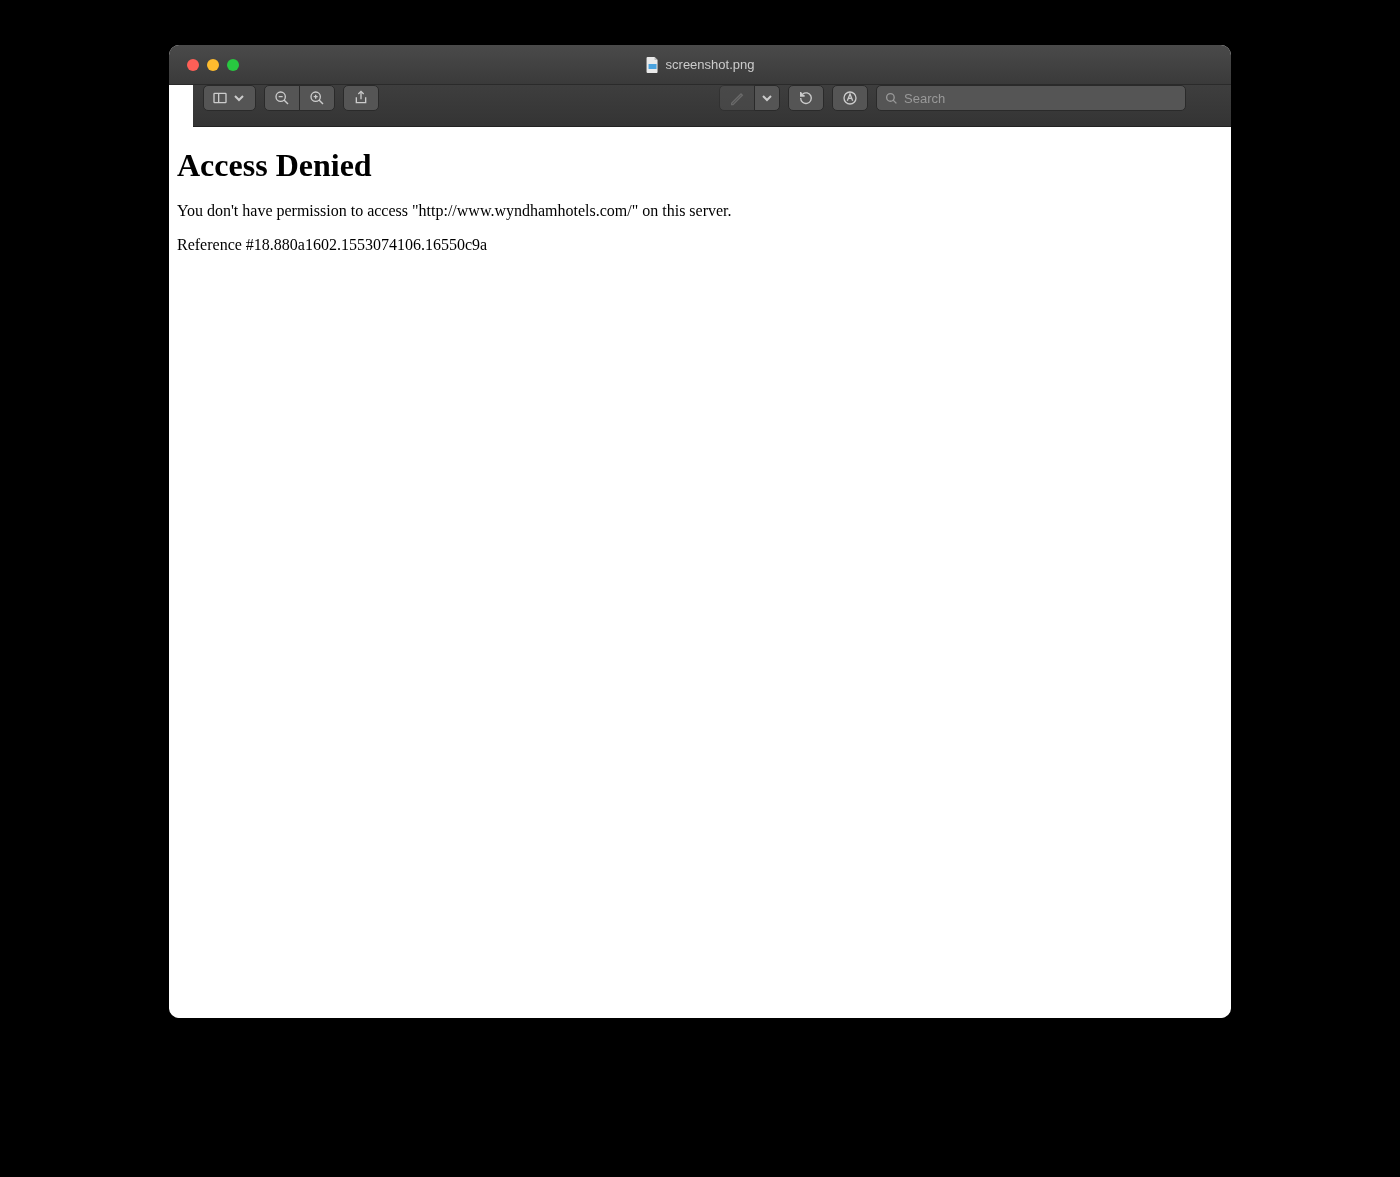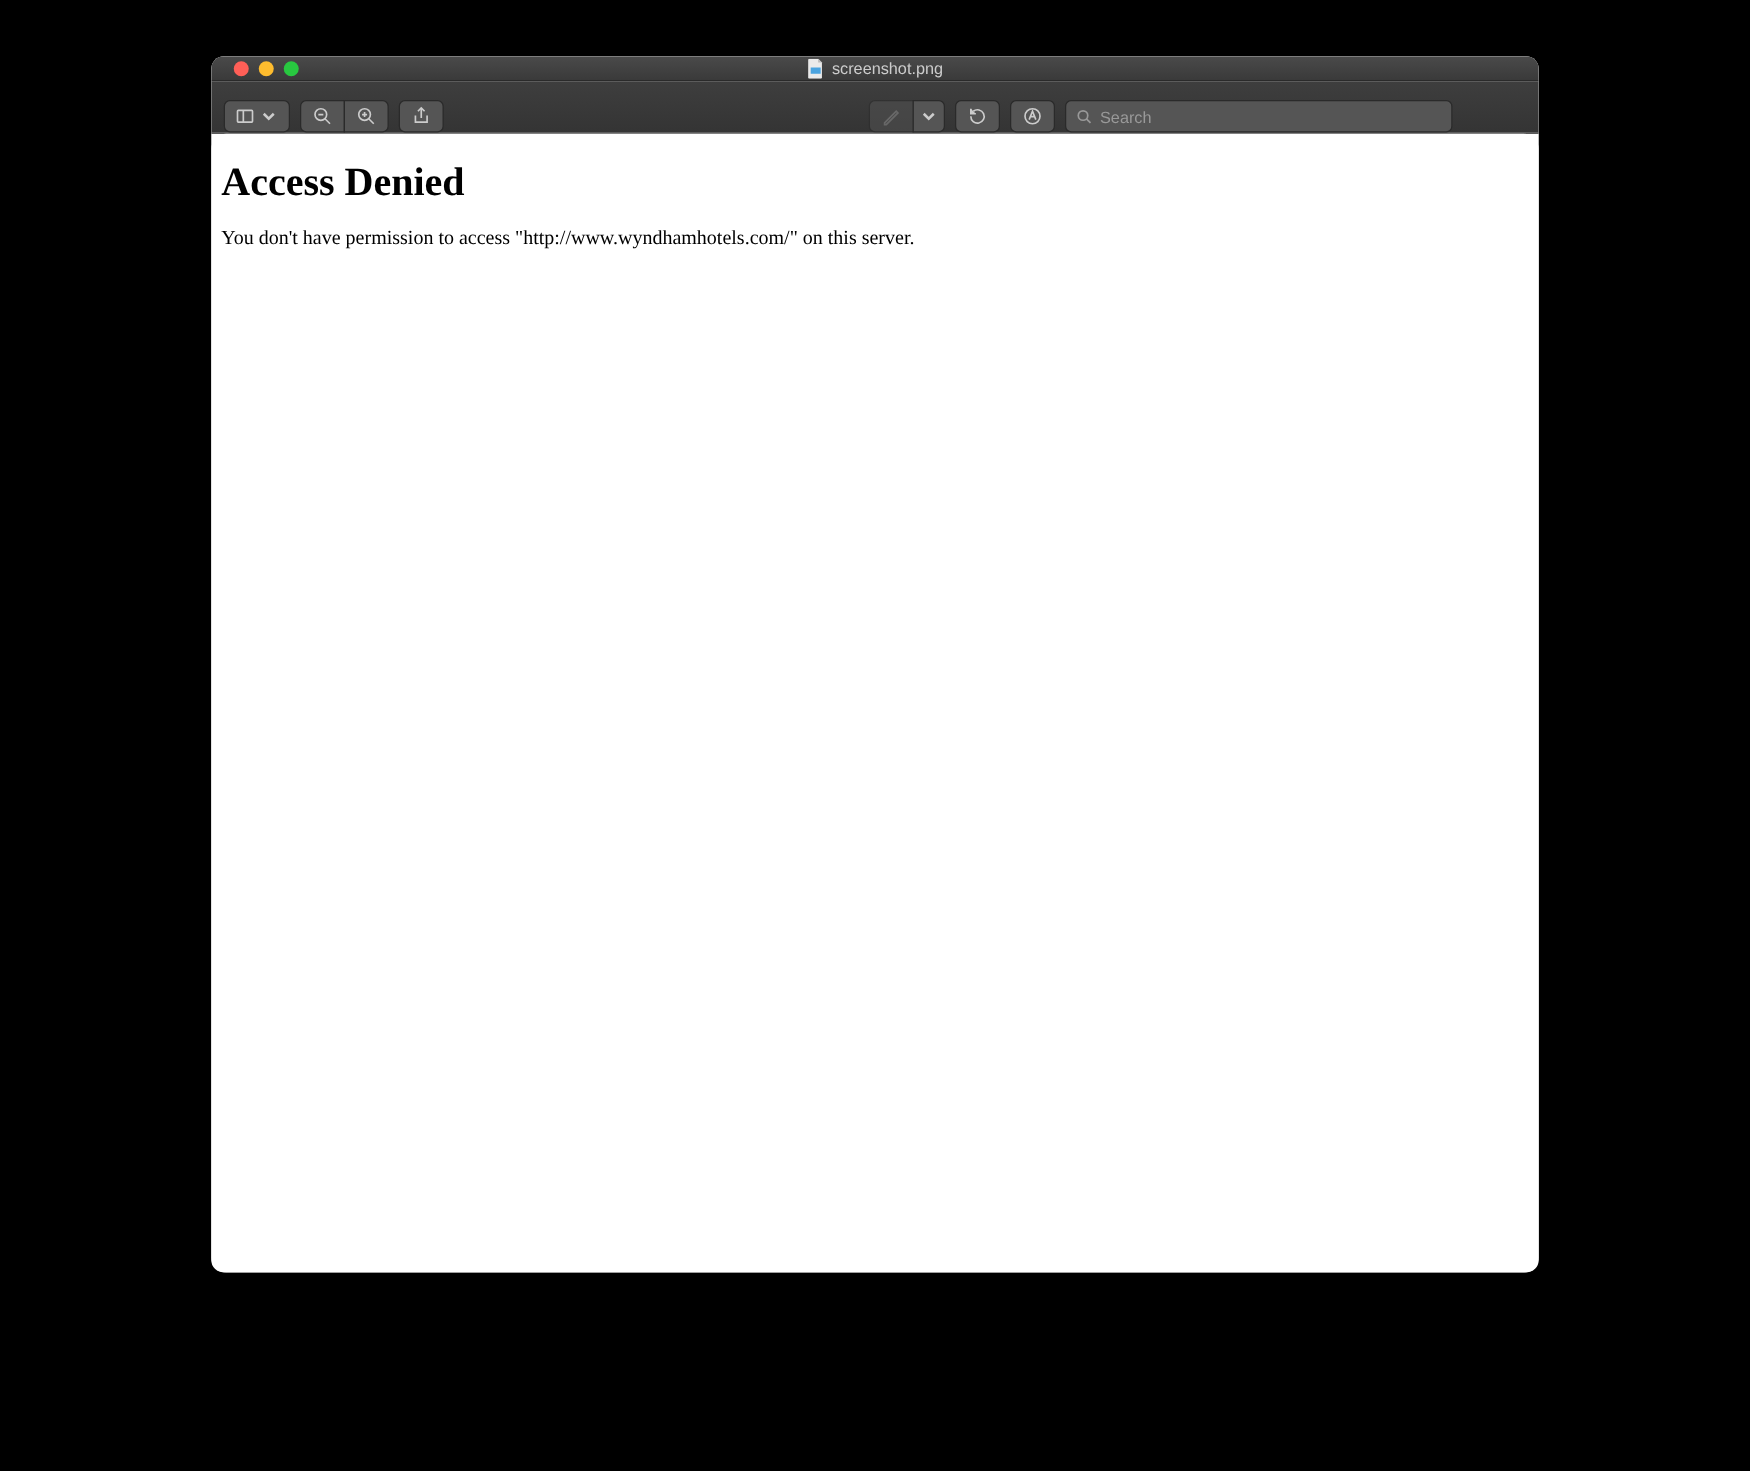--- a/index.html
+++ b/index.html
@@ -22,21 +22,21 @@
       height: 973px;
       background: #fff;
       border-radius: 10px;
       overflow: hidden;
       box-shadow: 0 20px 60px rgba(0,0,0,0.5);
       display: flex;
       flex-direction: column;
     }
     .titlebar {
       background: linear-gradient(#4a4a4a, #3a3a3a);
-      height: 20px;
+      height: 40px;
       display: flex;
       align-items: center;
       padding: 0 18px;
       position: relative;
       border-bottom: 1px solid #2a2a2a;
     }
     .traffic-lights {
       display: flex;
       gap: 8px;
       align-items: center;
@@ -60,24 +60,25 @@
       font-size: 13px;
     }
     .file-icon-svg {
       width: 14px;
       height: 16px;
     }
     .toolbar {
       background: linear-gradient(#3e3e3e, #343434);
       height: 42px;
       display: flex;
-      align-items: flex-end;
+      align-items: flex-start;
       padding: 0 10px;
       gap: 8px;
       border-bottom: 1px solid #222;
+      margin-left: 24px;
     }
     .tb-button {
       background: #555;
       border: 1px solid #2a2a2a;
       border-radius: 5px;
       height: 26px;
       min-width: 36px;
       display: flex;
       align-items: center;
       justify-content: center;
@@ -232,15 +233,16 @@
         <line x1="15" y1="15" x2="21" y2="21"></line>
       </svg>
       <input type="text" placeholder="Search" style="">
     </div>
 
   </div>
 
   <div class="content">
     <h1>Access Denied</h1>
     <p>You don't have permission to access "http://www.wyndhamhotels.com/" on this server.</p>
+    <p>Reference #18.880a1602.1553074106.16550c9a</p>
   </div>
 
 </div>
 
 </body></html>

